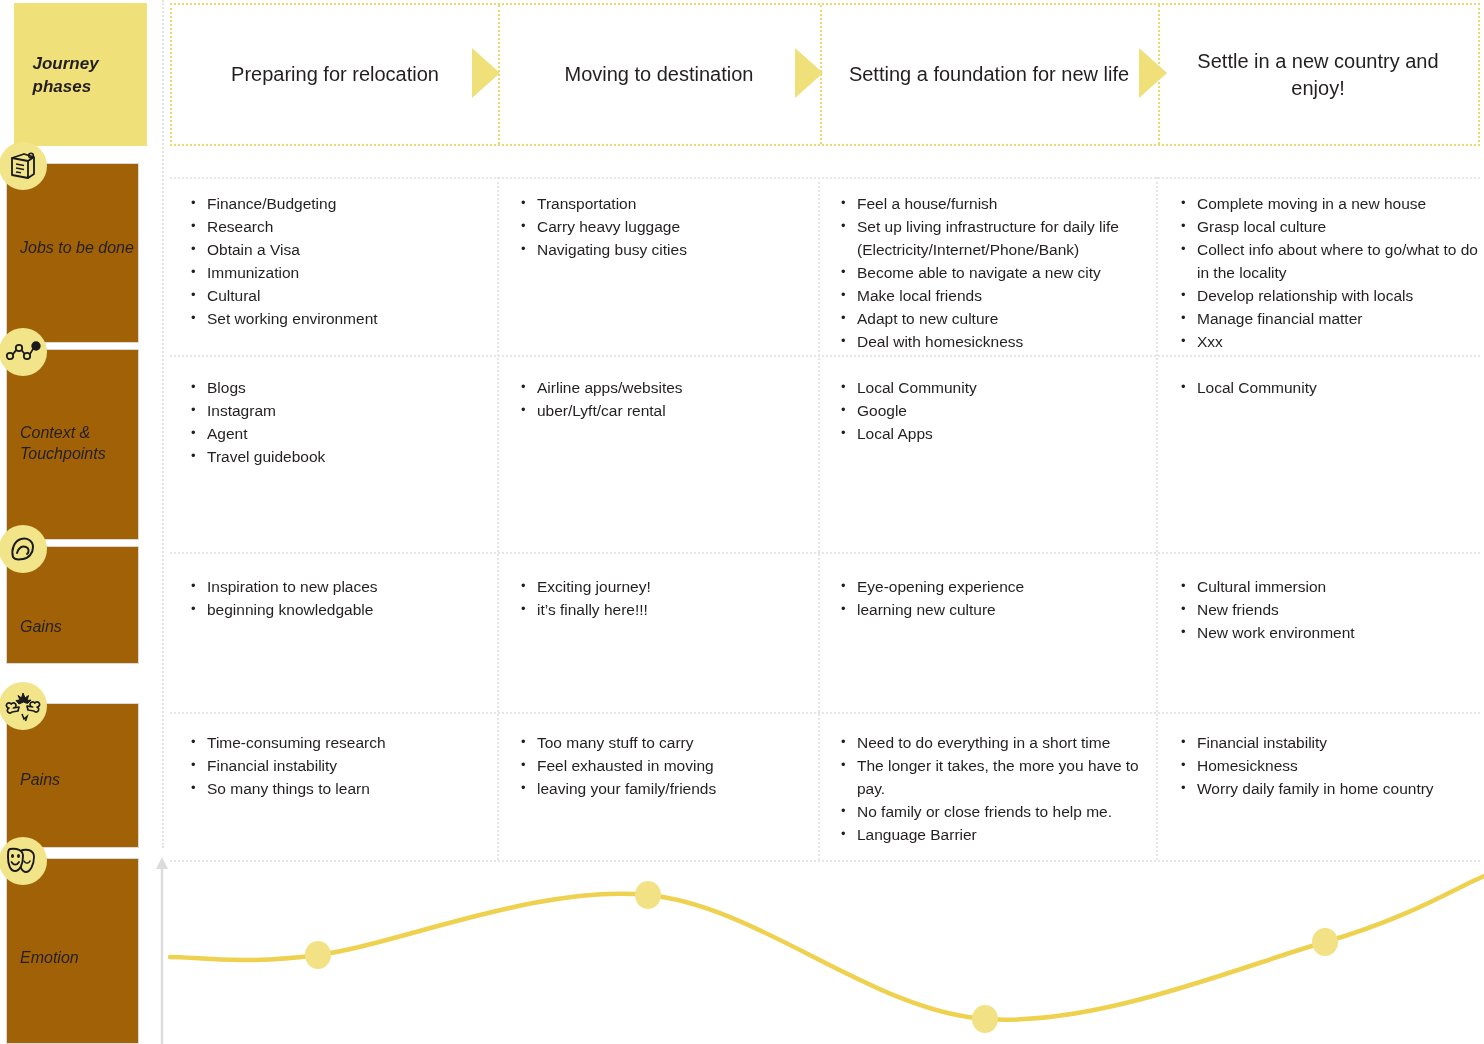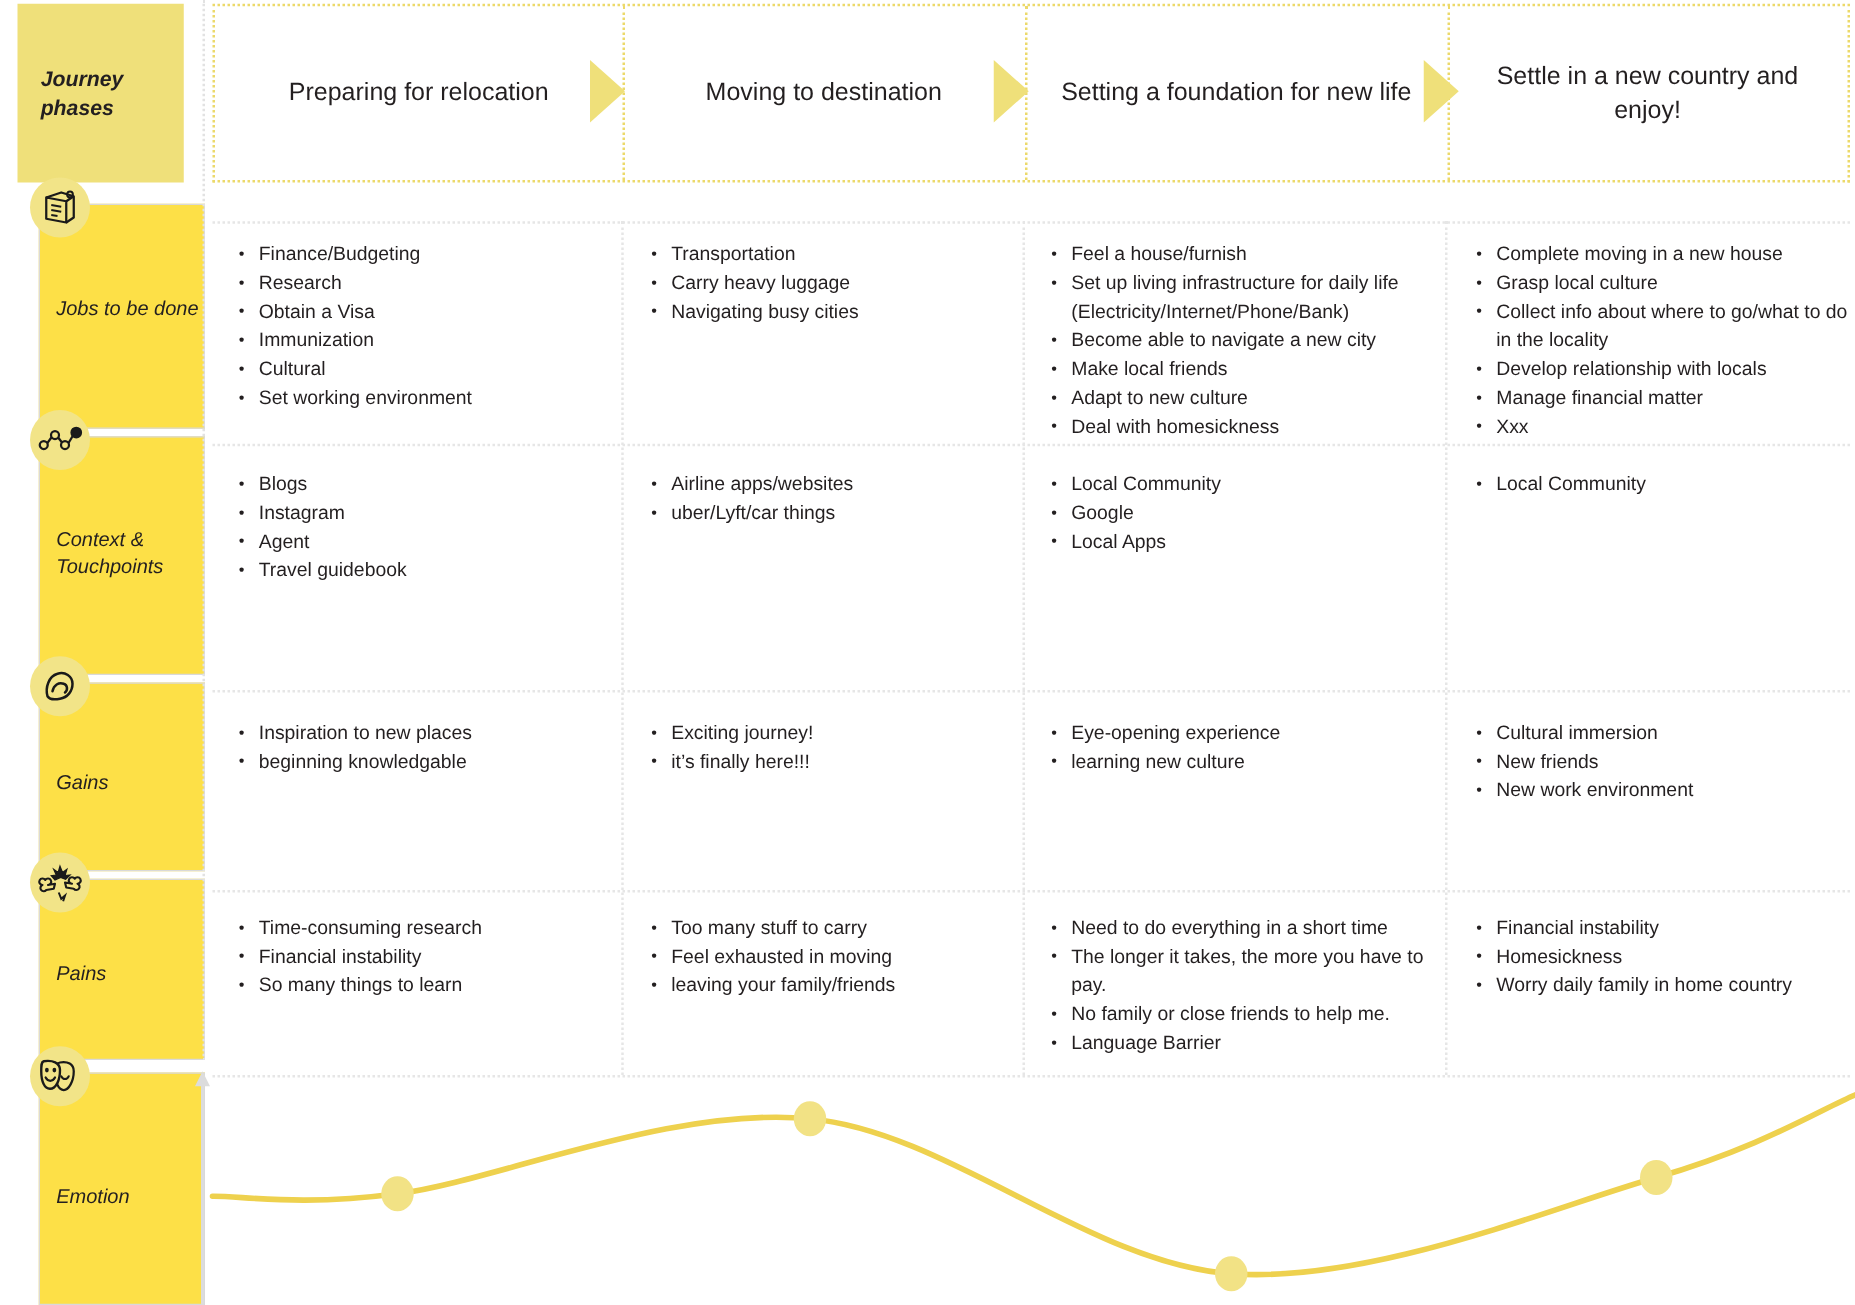--- a/index.html
+++ b/index.html
@@ -20,22 +20,22 @@
     position:absolute;left:14px;top:3px;width:133px;height:143px;
     background:var(--yellow);
     display:flex;align-items:center;justify-content:center;
   }
   .phase-title-box .txt{
     font-style:italic;font-weight:bold;font-size:17px;line-height:23px;
     color:#231f20;text-align:left;width:96px;
   }
 
   .row-label{
-    position:absolute;left:31px;width:133px;
-    border:1px solid #d9d9d9;background:#fde047;
+    position:absolute;left:6px;width:133px;
+    border:1px solid #d9d9d9;background:#a16207;
     box-sizing:border-box;
   }
   .row-label .rl-text{
     position:absolute;left:13px;
     font-style:italic;font-size:16px;line-height:21px;color:#231f20;
   }
   .row-icon{
     position:absolute;left:-8px;top:-22px;
     width:48px;height:48px;border-radius:50%;
     background:var(--yellow-icon);
@@ -154,21 +154,21 @@
         <circle cx="22" cy="19" r="3.2" fill="none" stroke="#1a1a1a" stroke-width="1.8"></circle>
         <circle cx="31" cy="9" r="3.8" fill="#1a1a1a" stroke="#1a1a1a" stroke-width="1.8"></circle>
         <line x1="7.8" y1="17.5" x2="11.4" y2="12.6" stroke="#1a1a1a" stroke-width="1.8"></line>
         <line x1="16.5" y1="13" x2="19.6" y2="17" stroke="#1a1a1a" stroke-width="1.8"></line>
         <line x1="24.8" y1="17.4" x2="28.4" y2="11.4" stroke="#1a1a1a" stroke-width="1.8"></line>
       </svg>
     </div>
     <div class="rl-text" style="top:72px;">Context &amp; Touchpoints</div>
   </div>
 
-  <div class="row-label" style="top:546px;height:151px;">
+  <div class="row-label" style="top:546px;height:118px;">
     <div class="row-icon">
       <svg width="34" height="34" viewBox="0 0 34 34">
         <path d="M7 25 C5 18 8 9 15 7 C21 5 27 9 27 15 C27 21 23 26 17 27 C12 28 8.5 27.5 7 25 Z" fill="none" stroke="#1a1a1a" stroke-width="2" stroke-linejoin="round"></path>
         <path d="M11 21 C12 16 16 13.5 20 15 C23 16 23.5 20 21 22" fill="none" stroke="#1a1a1a" stroke-width="2" stroke-linecap="round"></path>
       </svg>
     </div>
     <div class="rl-text" style="top:69px;">Gains</div>
   </div>
 
   <div class="row-label" style="top:703px;height:145px;">
@@ -282,21 +282,21 @@
     <ul>
         <li>Blogs</li>
         <li>Instagram</li>
         <li>Agent</li>
         <li>Travel guidebook</li>
       </ul>
     </div>
   <div class="cell" style="left:348px;top:364px;width:290px;">
     <ul>
         <li>Airline apps/websites</li>
-        <li>uber/Lyft/car things</li>
+        <li>uber/Lyft/car rental</li>
       </ul>
     </div>
   <div class="cell" style="left:668px;top:364px;width:310px;">
     <ul>
         <li>Local Community</li>
         <li>Google</li>
         <li>Local Apps</li>
       </ul>
     </div>
   <div class="cell" style="left:1008px;top:364px;width:300px;">

